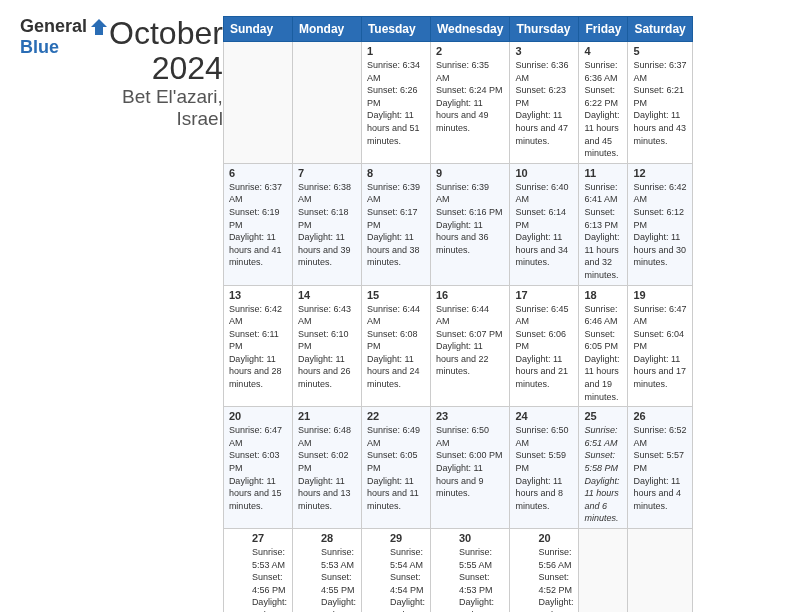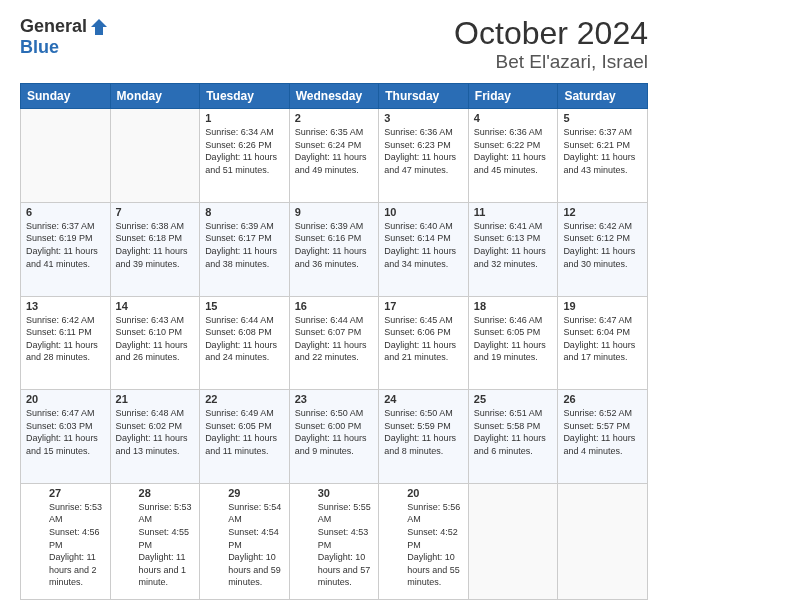--- a/index.html
+++ b/index.html
@@ -8,21 +8,21 @@
       background: #fff;
       width: 792px;
       height: 612px;
       overflow: hidden;
     }
     .page {
       width: 668px;
       height: 612px;
       padding: 16px 20px 12px 20px;
       display: flex;
-      flex-direction: column;
+      flex-direction: row;
     }
     .header {
       display: flex;
       justify-content: space-between;
       align-items: flex-start;
       margin-bottom: 10px;
     }
     .logo {
       display: flex;
       flex-direction: column;
@@ -287,21 +287,21 @@
 Daylight: 11 hours and 9 minutes.</div>
           </td>
           <td class="row-shade">
             <span class="day-num">24</span>
             <div class="day-info" style="white-space: pre-line;">Sunrise: 6:50 AM
 Sunset: 5:59 PM
 Daylight: 11 hours and 8 minutes.</div>
           </td>
           <td class="row-shade">
             <span class="day-num">25</span>
-            <div class="day-info" style="white-space: pre-line;">Sunrise: 6:51 AM
+            <div class="day-info" style="white-space: pre-line; font-style: italic;">Sunrise: 6:51 AM
 Sunset: 5:58 PM
 Daylight: 11 hours and 6 minutes.</div>
           </td>
           <td class="row-shade">
             <span class="day-num">26</span>
             <div class="day-info" style="white-space: pre-line;">Sunrise: 6:52 AM
 Sunset: 5:57 PM
 Daylight: 11 hours and 4 minutes.</div>
           </td>
         </tr>

